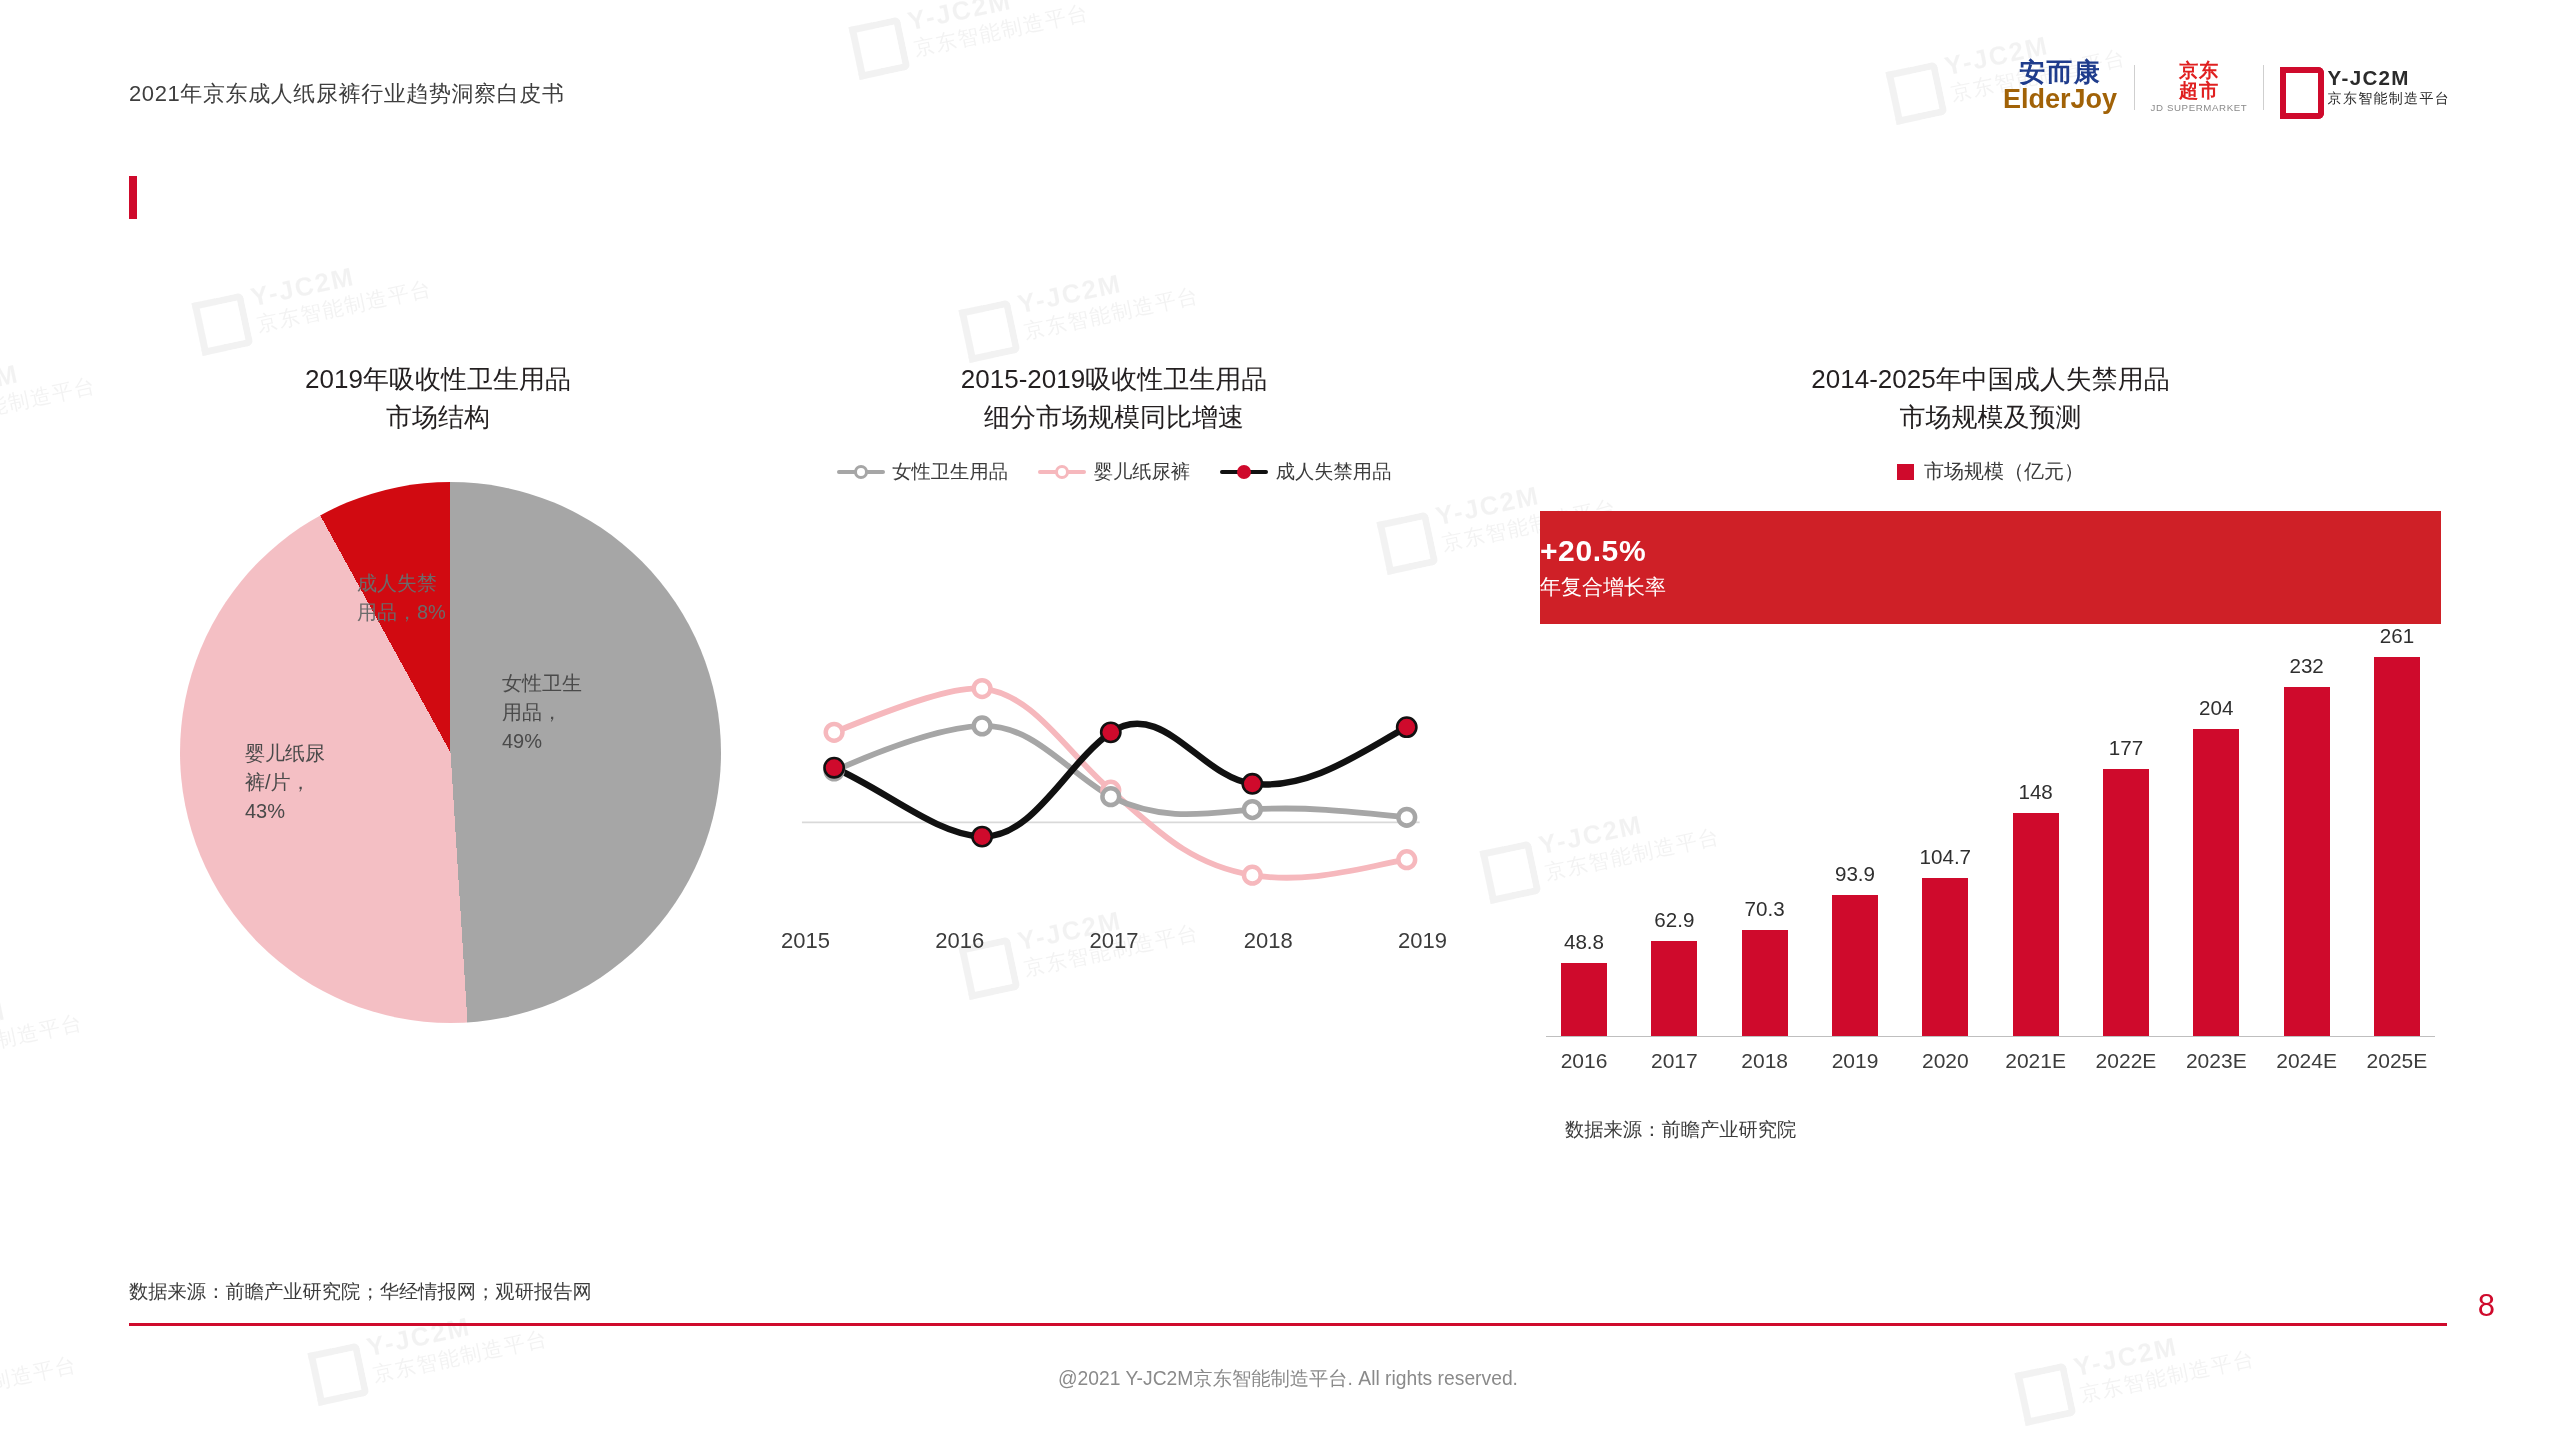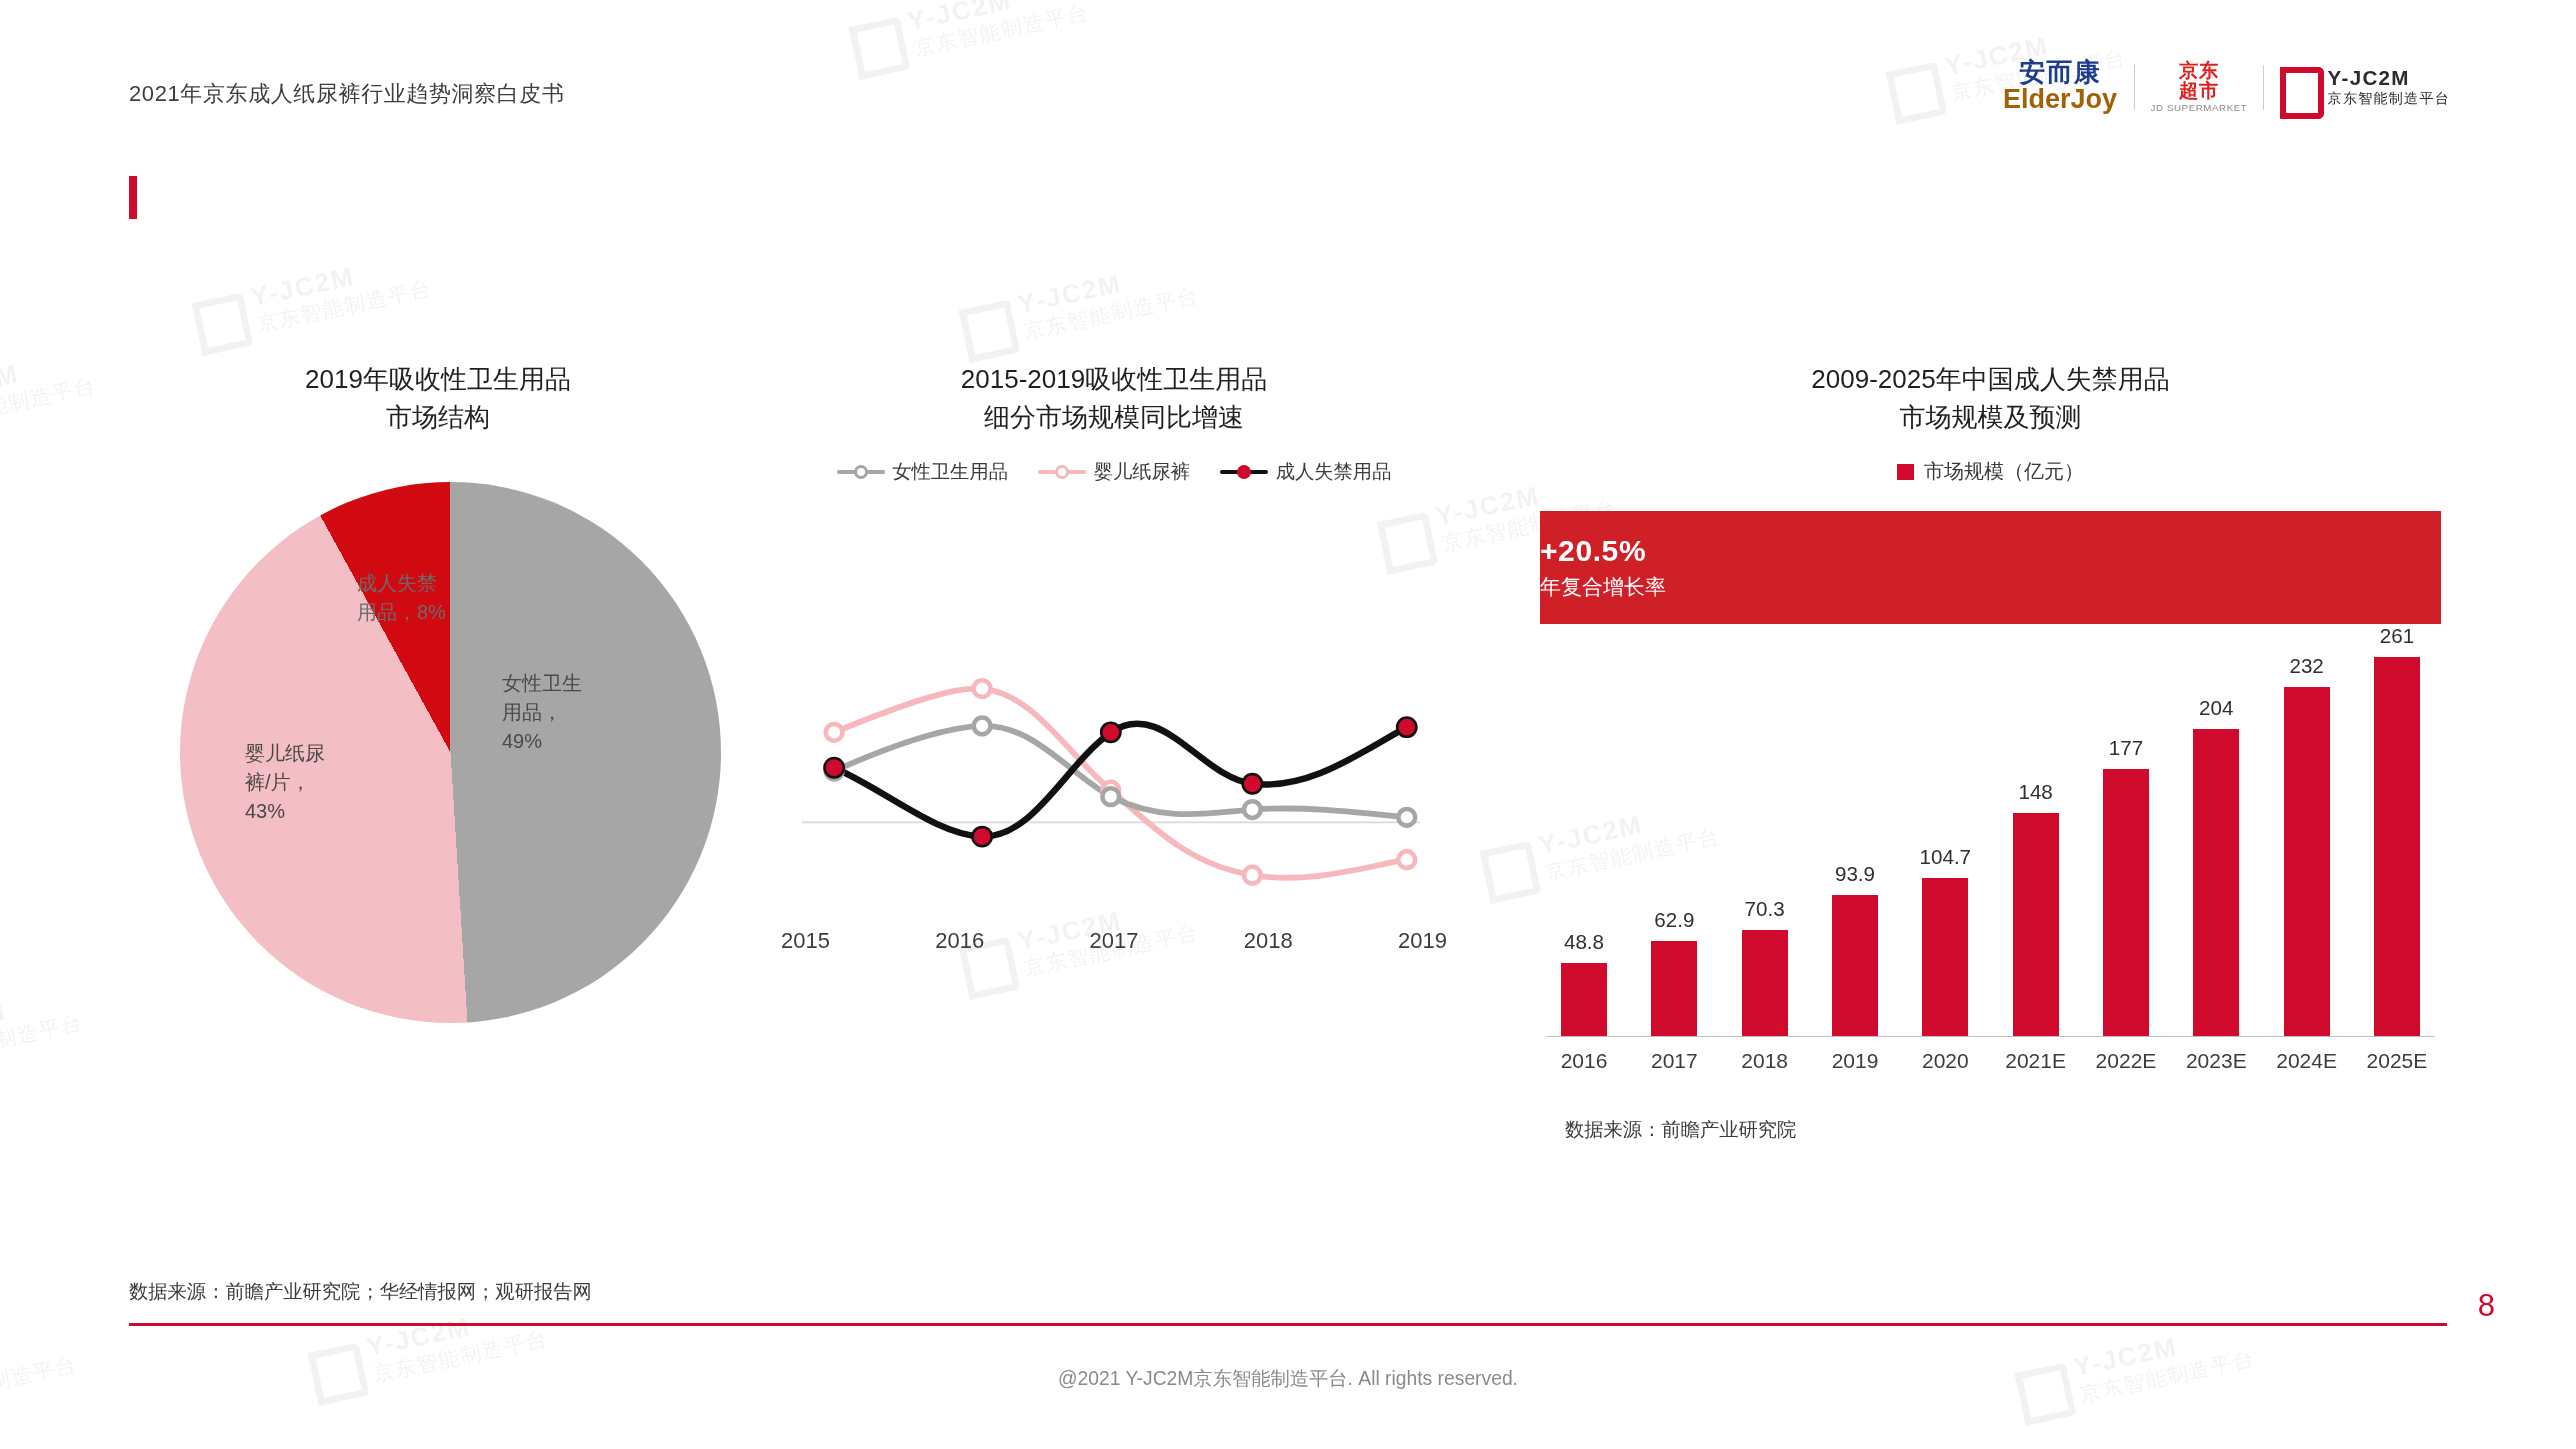--- a/index.html
+++ b/index.html
@@ -387,21 +387,21 @@
         <span>2016</span>
         <span>2017</span>
         <span>2018</span>
         <span>2019</span>
       </div>
     </div>
   </div>
 
   <div class="col" id="col3">
     <div class="col-title">
-      <div>2009-2025年中国成人失禁用品</div>
+      <div>2014-2025年中国成人失禁用品</div>
       <div>市场规模及预测</div>
     </div>
     <div class="bar-legend">
       <span class="sw"></span>
       <span class="lb">市场规模（亿元）</span>
     </div>
     <div class="cagr-box">
       <div class="v">+20.5%</div>
       <div class="t">年复合增长率</div>
     </div>

